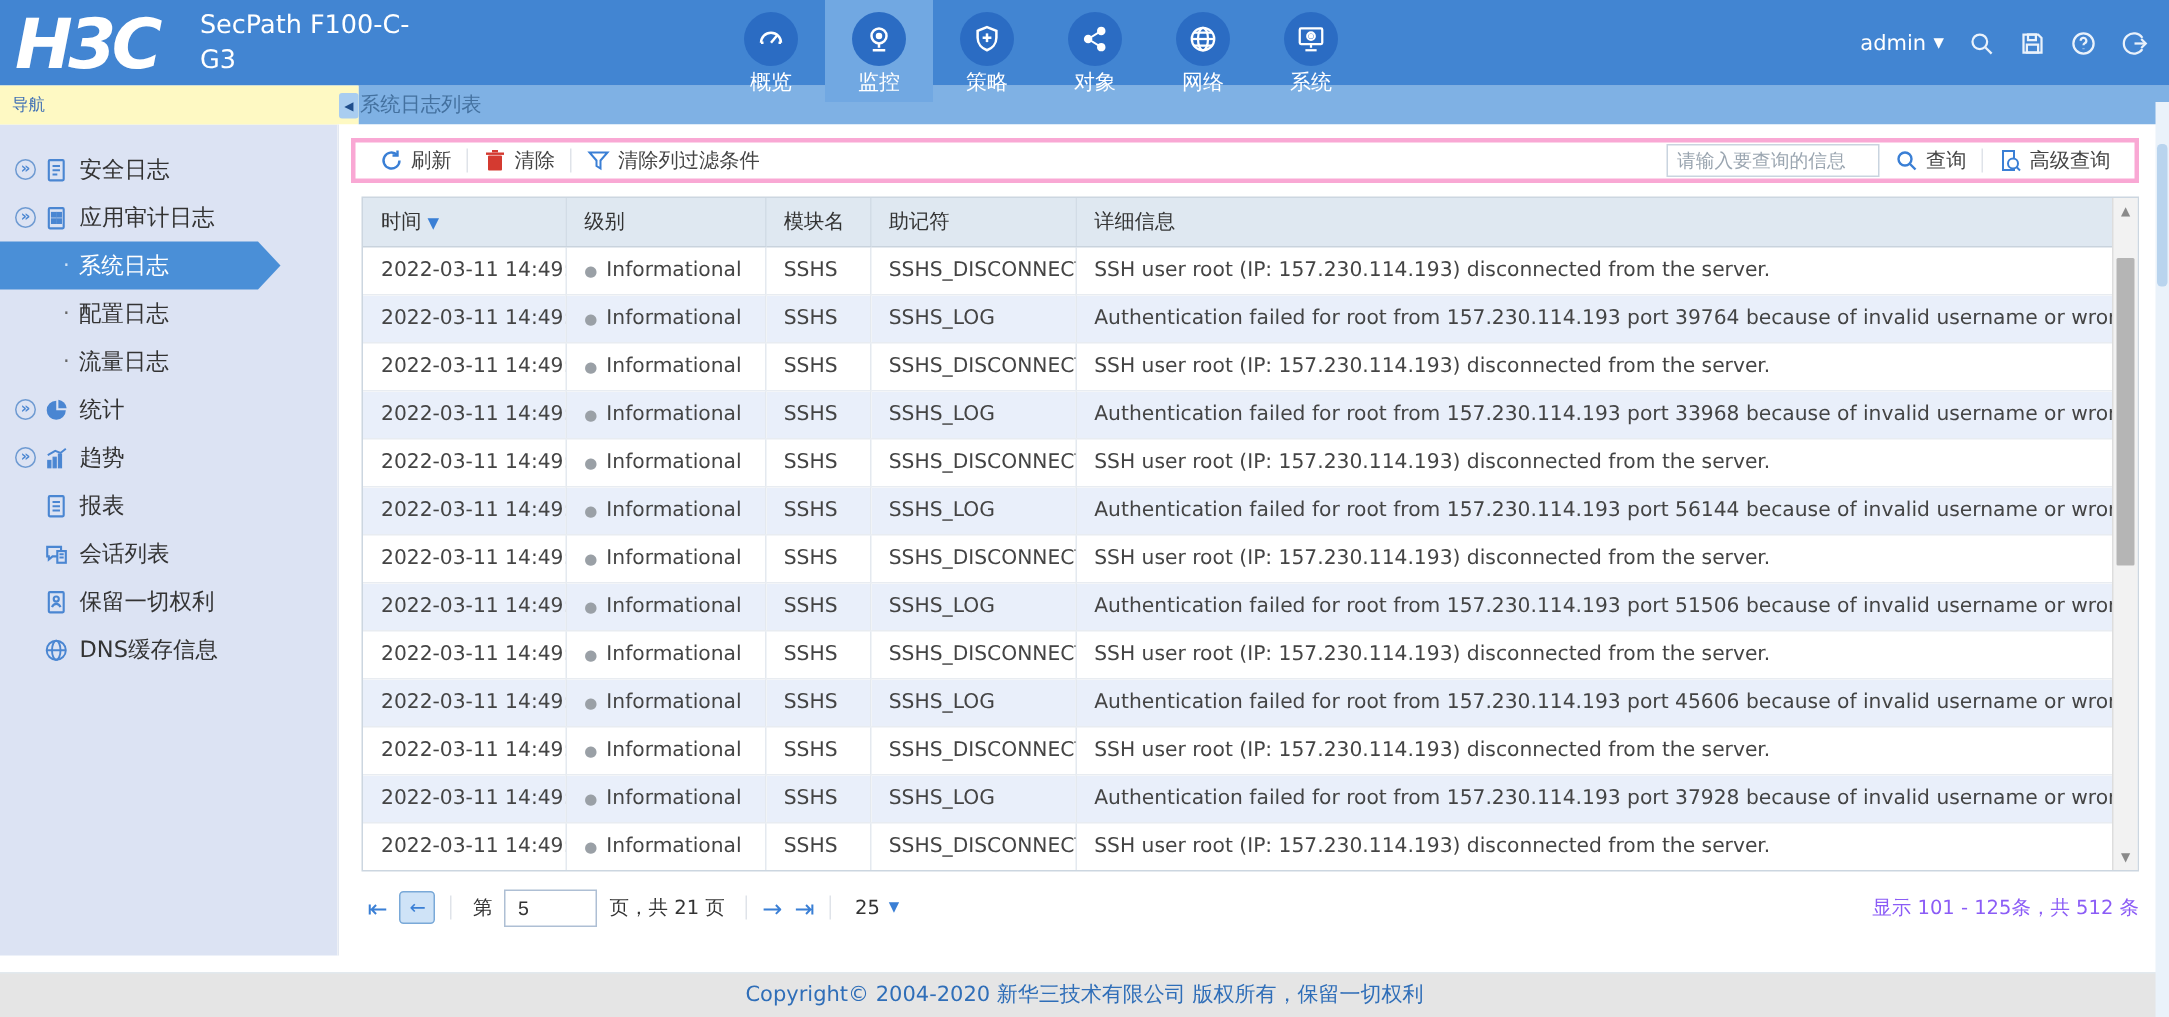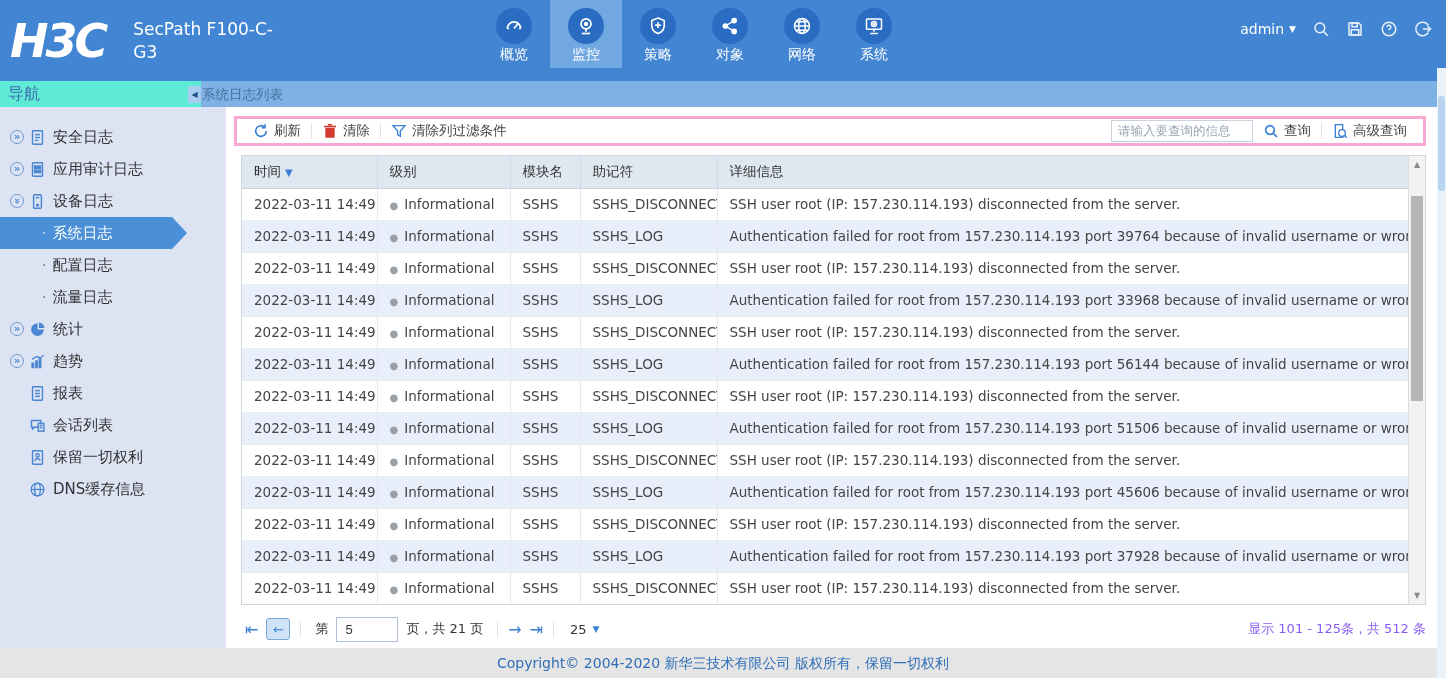--- a/index.html
+++ b/index.html
@@ -1,37 +1,37 @@
 <!DOCTYPE html>
 <html><head>
 <meta charset="utf-8">
 <style>
   * { margin:0; padding:0; box-sizing:border-box; }
   html,body { width:1446px; height:678px; overflow:hidden; font-family:"DejaVu Sans","Liberation Sans",sans-serif; background:#fff; }
   body { position:relative; font-size:13px; color:#333; }
 
   
-  .topbar { height:81px; background:#4285d2; position:relative; display:flex; align-items:center; }
+  .topbar { height:57px; background:#4285d2; position:relative; display:flex; align-items:center; }
   .logo { color:#fff; font-size:46px; font-weight:bold; letter-spacing:-3px; margin-left:10px; line-height:60px; font-style:italic; }
   .product { color:#fff; font-size:17px; margin-left:28px; width:150px; line-height:1.3; }
   .mainnav { position:absolute; left:478px; top:0; height:68px; display:flex; }
   .nav-item { width:72px; height:68px; display:flex; flex-direction:column; align-items:center; padding-top:8px; cursor:pointer; }
   .nav-item.active { background:#71a8e2; }
   .nav-circle { width:36px; height:36px; border-radius:50%; background:#2b6cc3; display:flex; align-items:center; justify-content:center; color:#fff; }
   .nav-circle svg { width:20px; height:20px; }
   .nav-label { color:#fff; font-size:14px; margin-top:2px; }
   .topright { position:absolute; right:14px; top:20px; display:flex; align-items:center; gap:16px; color:#fff; }
   .admin { font-size:14px; display:flex; align-items:center; gap:5px; cursor:pointer; }
   .admin .caret { font-size:9px; }
   .topright .tr-icon { width:18px; height:18px; color:#eaf2fb; cursor:pointer; display:flex; }
   .topright svg { width:18px; height:18px; }
 
   
   .subbar { height:26px; display:flex; }
-  .sidebar-head { width:201px; background:#5eead4; color:#3f6fb5; font-size:16px; line-height:26px; padding-left:8px; position:relative; }
+  .sidebar-head { width:239px; background:#fef9c3; color:#3f6fb5; font-size:11px; line-height:26px; padding-left:8px; position:relative; }
   .tabstrip { flex:1; background:#7fb1e4; display:flex; align-items:center; }
   .collapse-btn { width:13px; height:17px; background:#a9cdf0; border-radius:2px; margin-left:-13px; display:flex; align-items:center; justify-content:center; color:#1f4e8c; font-size:8px; cursor:pointer; z-index:3; }
   .tab-active { color:#44719f; font-size:13.5px; padding:0 1px; line-height:26px; cursor:pointer; }
 
   
   .content-row { display:flex; height:554px; }
   .sidebar { width:225px; background:#dce3f3; padding-top:14px; overflow:hidden; }
   .sb-item { height:32px; display:flex; align-items:center; font-size:15px; color:#333; cursor:pointer; padding-left:10px; position:relative; }
   .exp-circle { width:14px; height:14px; border:1px solid #6f9bd2; border-radius:50%; color:#4a86d2; font-size:10px; line-height:12px; text-align:center; margin-right:5px; flex:0 0 14px; font-weight:bold; }
   .exp-circle.expanded { transform:rotate(90deg); }
@@ -227,29 +227,20 @@
         <span class="exp-circle">»</span>
         <span class="sb-icon"><svg viewBox="0 0 24 24" fill="none" stroke="currentColor" stroke-width="2">
             <rect x="5" y="2.5" width="14" height="19" rx="1"></rect>
             <rect x="8" y="7" width="3.4" height="3.4" fill="currentColor"></rect>
             <rect x="13" y="7" width="3.4" height="3.4" fill="currentColor"></rect>
             <rect x="8" y="13" width="3.4" height="3.4" fill="currentColor"></rect>
             <rect x="13" y="13" width="3.4" height="3.4" fill="currentColor"></rect>
           </svg></span>
         <span class="sb-label">应用审计日志</span>
       </div>
-      <div class="sb-item">
-        <span class="exp-circle expanded">»</span>
-        <span class="sb-icon"><svg viewBox="0 0 24 24" fill="none" stroke="currentColor" stroke-width="2">
-            <rect x="6.5" y="2.5" width="11" height="19" rx="1.5"></rect>
-            <line x1="9.5" y1="6.5" x2="14.5" y2="6.5"></line>
-            <circle cx="12" cy="17" r="1.3" fill="currentColor"></circle>
-          </svg></span>
-        <span class="sb-label">设备日志</span>
-      </div>
       <div class="sb-item child selected">
         <span class="bullet">·</span>
         <span class="sb-label">系统日志</span>
       </div>
       <div class="sb-item child">
         <span class="bullet">·</span>
         <span class="sb-label">配置日志</span>
       </div>
       <div class="sb-item child">
         <span class="bullet">·</span>

